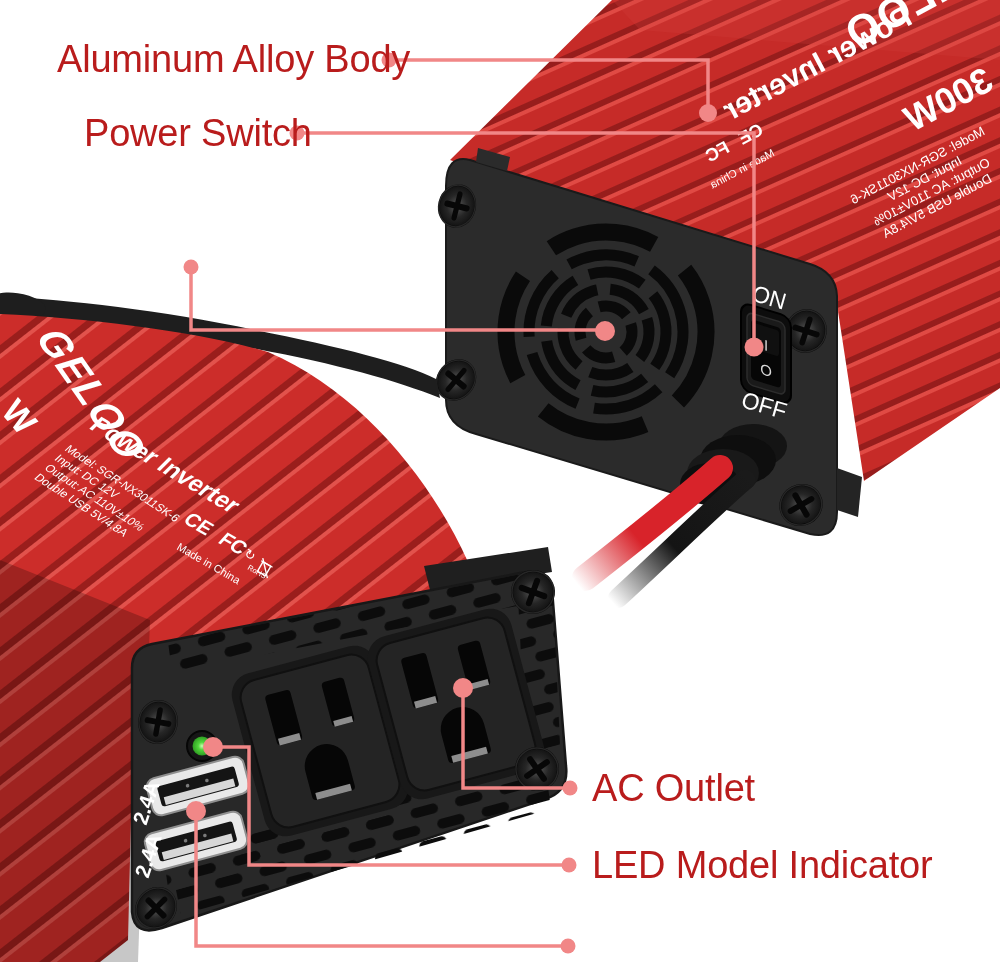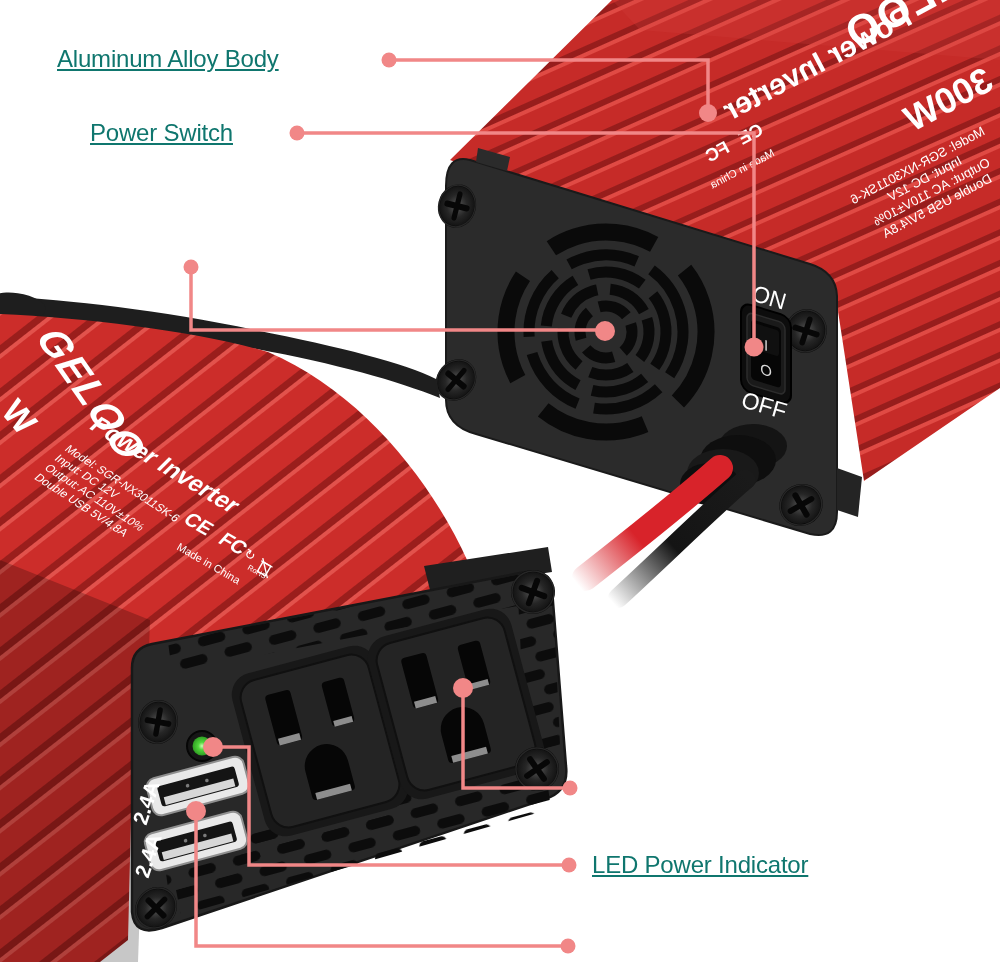--- a/index.html
+++ b/index.html
@@ -2,24 +2,23 @@
 <html><head>
 <meta charset="utf-8">
 <style>
   html,body{margin:0;padding:0;background:#ffffff;}
   .stage{
     position:relative;width:1000px;height:962px;background:#ffffff;overflow:hidden;
     font-family:"Liberation Sans",sans-serif;
   }
   .stage svg{position:absolute;left:0;top:0;}
   .callout-label{
-    position:absolute;color:#0f766e;font-size:24px;line-height:34px;
+    position:absolute;color:#b91c1c;font-size:38px;line-height:34px;
     letter-spacing:-0.2px;white-space:nowrap;
     font-family:"Liberation Sans",sans-serif;
-    text-decoration:underline;
   }
   svg text{font-family:"Liberation Sans",sans-serif;}
 </style>
 </head>
 <body>
 
 <div class="stage">
 
 <svg width="1000" height="962" viewBox="0 0 1000 962">
   <defs>
@@ -234,16 +233,17 @@
     </g>
     <g>
       <path d="M196,811 V946 H568"></path>
       <circle cx="196" cy="811" r="10" fill="#f18787" stroke="none"></circle>
       <circle cx="568" cy="946" r="7.5" fill="#f18787" stroke="none"></circle>
     </g>
   </g>
 </svg>
 
 <div class="callout-label" style="left:57px;top:42px">Aluminum Alloy Body</div>
-<div class="callout-label" style="left:90px;top:116px">Power Switch</div>
-<div class="callout-label" style="left:592px;top:848px">LED Power Indicator</div>
+<div class="callout-label" style="left:84px;top:116px">Power Switch</div>
+<div class="callout-label" style="left:592px;top:771px">AC Outlet</div>
+<div class="callout-label" style="left:592px;top:848px">LED Model Indicator</div>
 
 </div>
 
 </body></html>

